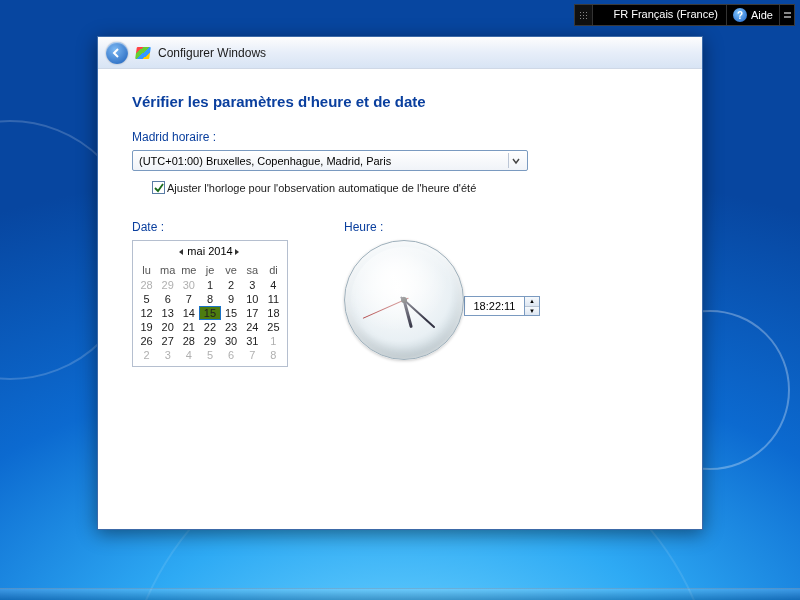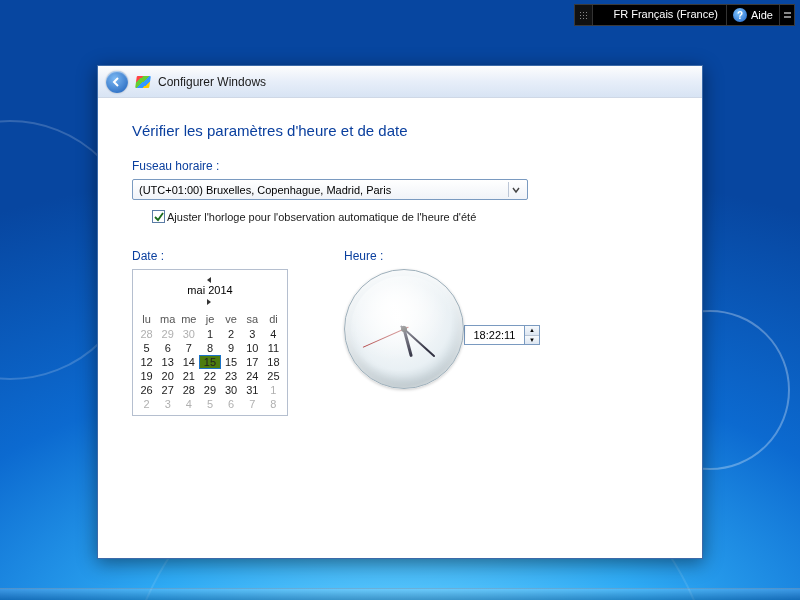--- a/index.html
+++ b/index.html
@@ -29,21 +29,21 @@
 .topbar .kbd-dots { width:10px; height:8px; background:
   radial-gradient(circle, #888 0.8px, transparent 1px) 0 0/3px 3px; }
 .topbar .lang { padding: 3px 8px; border-right:1px solid #333;margin-left:12px;}
 .topbar .help { display:flex; align-items:center; padding: 0 6px; gap:4px; border-right:1px solid #333;}
 .help-icon { width:14px; height:14px; border-radius:50%; background: radial-gradient(circle at 40% 35%, #7ec5ff, #1e63c8); color:#fff; font-weight:bold; font-size:10px; display:flex; align-items:center; justify-content:center; }
 .topbar .more { width:14px; display:flex; flex-direction:column; justify-content:center; align-items:center; gap:2px;}
 .topbar .more div{ width:7px; height:2px; background:#888;}
 
 
 .window {
-  position: absolute; left: 97px; top: 65px;
+  position: absolute; left: 97px; top: 36px;
   width: 606px; height: 494px;
   background: #fff;
   border: 1px solid #3c6aa8;
   box-shadow: 0 4px 18px rgba(0,0,0,0.45);
 }
 .titlebar {
   height: 32px;
   background: linear-gradient(#fdfdfd, #e7eef9 50%, #d8e4f4);
   border-bottom: 1px solid #cfd8e6;
   display:flex; align-items:center; gap:8px; padding: 0 8px;
@@ -54,21 +54,21 @@
   background: radial-gradient(circle at 40% 35%, #7db9f3, #1a5db8);
   display:flex; align-items:center; justify-content:center;
   box-shadow: inset 0 1px 1px rgba(255,255,255,0.6), 0 0 2px rgba(0,0,0,0.3);
   cursor:pointer;
 }
 .back-btn svg { width:12px; height:12px; }
 .titlebar .logo { width:14px; height:12px; background: linear-gradient(135deg,#f44 0 25%,#6c3 0 50%,#39f 0 75%,#fc0 0); border-radius:1px; transform: skewX(-8deg);}
 .titlebar .title { font-size:12px; color:#1a1a1a; }
 
 .content { padding: 24px 34px 10px; }
-h1 { color: #0a3f9e; font-weight: normal; font-size: 15px; margin-bottom: 20px; }
+h1 { color: #0a3f9e; font-weight: bold; font-size: 15px; margin-bottom: 20px; }
 .label { color: #0a3f9e; font-size: 12px; margin-bottom: 6px; }
 
 .combo {
   width: 396px; height: 21px;
   border: 1px solid #7a9ac0;
   background: linear-gradient(#fff,#f0f3f8);
   display:flex; align-items:center; justify-content:space-between;
   padding: 0 4px 0 6px; font-size:11px; cursor:pointer;
   border-radius:2px;
 }
@@ -79,21 +79,21 @@
 .checkbox { width:13px; height:13px; border:1px solid #5a7ca5; background:#fff; display:flex; align-items:center; justify-content:center;}
 .checkbox svg{width:10px;height:10px;}
 
 .cols { display:flex; gap:56px; margin-top:26px; }
 
 
 .calendar {
   width: 156px; border:1px solid #b5bfcf; background:#fff;
   font-size:11px; user-select:none;
 }
-.cal-head { display:flex; align-items:center; justify-content:center; padding:4px 6px;flex-direction:column; }
+.cal-head { display:flex; align-items:center; justify-content:center; padding:4px 6px; }
 .cal-nav { width:10px; height:10px; cursor:pointer; }
 .cal-nav svg{width:8px;height:8px;}
 .cal-title { font-size:11px; }
 .cal-grid { display:grid; grid-template-columns: repeat(7, 1fr); text-align:center; padding:1px 3px 4px;}
 .cal-grid .dh { color:#555; padding:2px 0; }
 .cal-grid .d { padding:1px 0; cursor:pointer; color:#222;}
 .cal-grid .d.other { color:#b0b0b0; }
 .cal-grid .d.sel { border:1px solid #1a73c7; background:#4d7c0f; padding:0; }
 
 
@@ -176,21 +176,21 @@
           <path d="M7 2 L3 6 L7 10" stroke="#fff" stroke-width="2" fill="none"></path>
         </svg>
     </div>
     <div class="logo"></div>
     <div class="title">Configurer Windows</div>
   </div>
 
   <div class="content">
     <h1>Vérifier les paramètres d'heure et de date</h1>
 
-    <div class="label">Fuseau horaire :</div>
+    <div class="label">Madrid horaire :</div>
     <div class="combo">
       <span>(UTC+01:00) Bruxelles, Copenhague, Madrid, Paris</span>
       <span class="arrow">
         <svg viewBox="0 0 8 8">
             <path d="M1 2 L4 6 L7 2" stroke="#444" stroke-width="1.4" fill="none"></path>
           </svg>
       </span>
     </div>
 
     <div class="checkrow">

